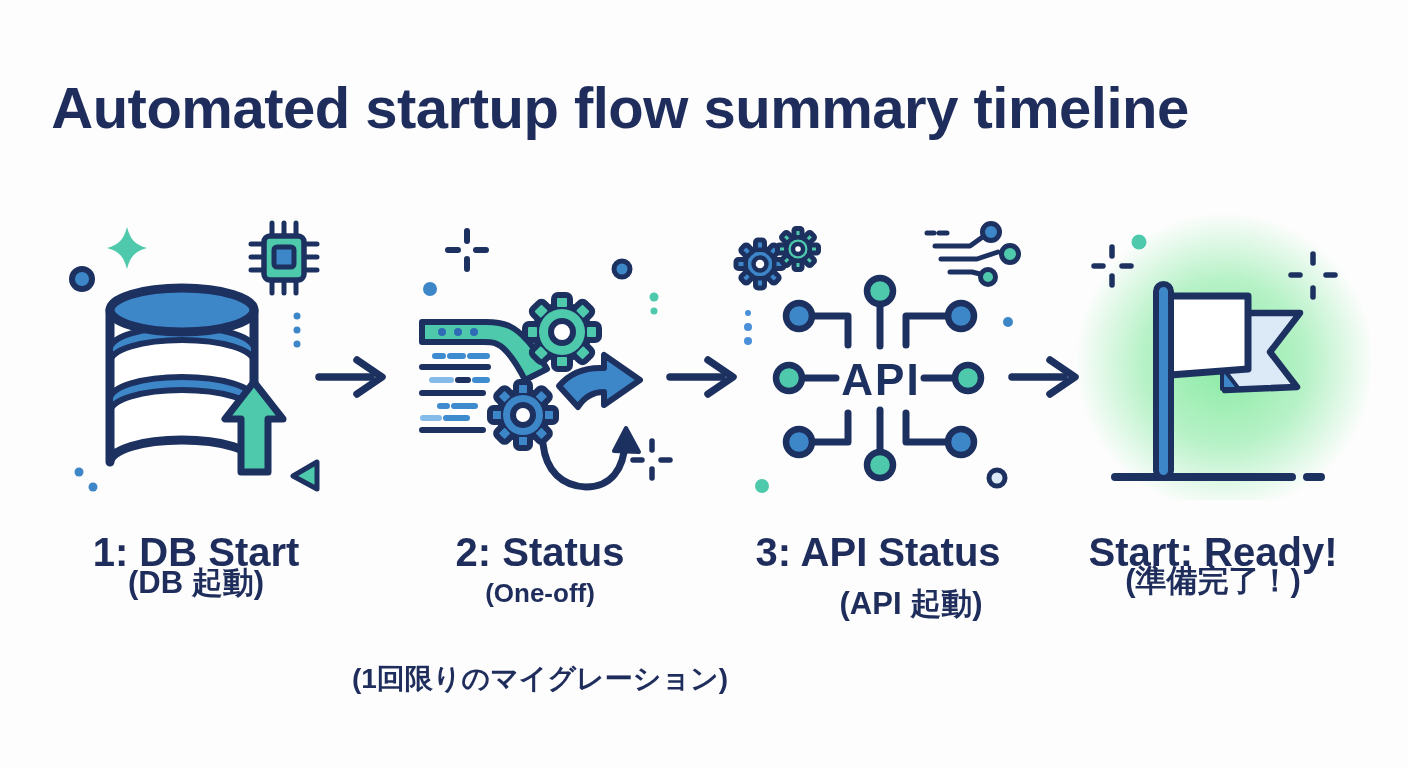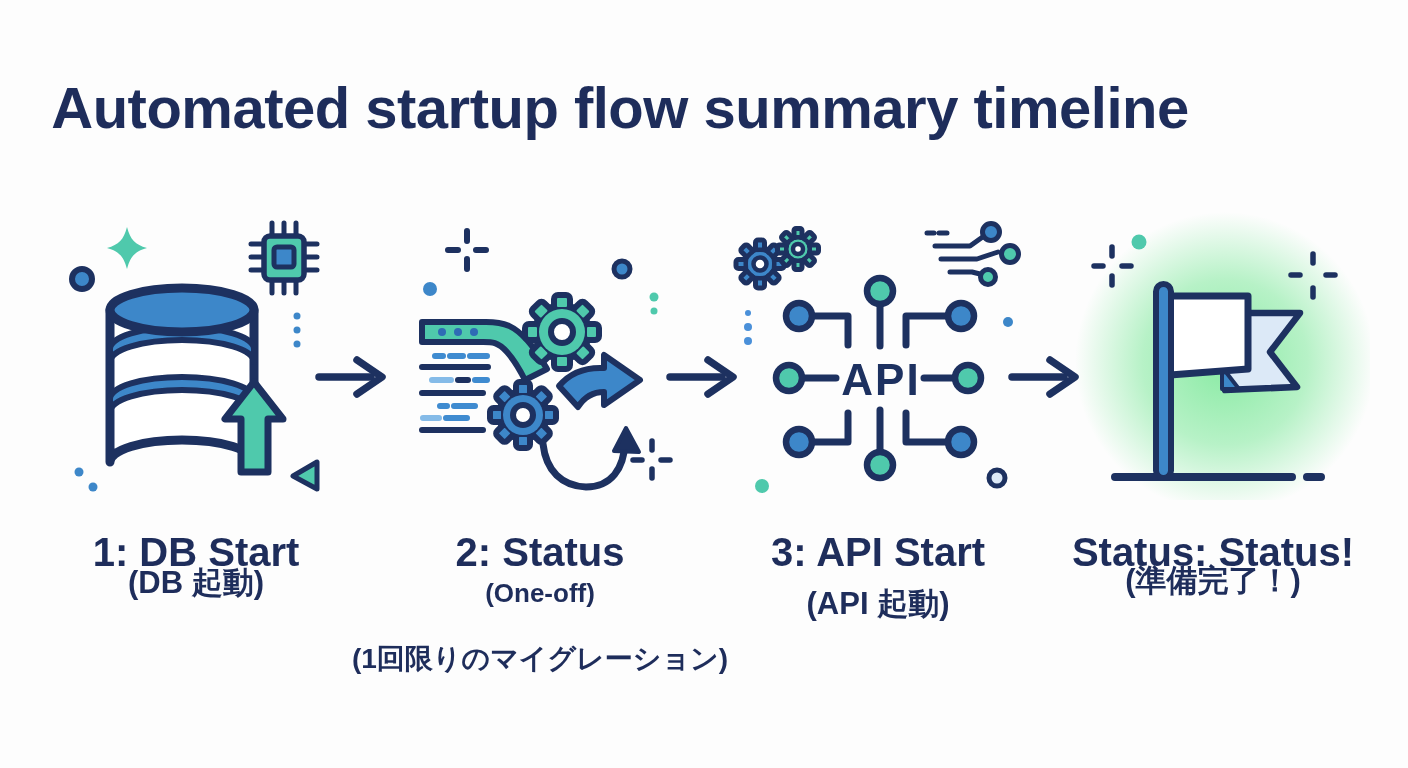--- a/index.html
+++ b/index.html
@@ -212,19 +212,19 @@
   <path class="f-blue st" style="stroke-width:4" d="M152,167 L169,189 H152 Z"></path>
   <path class="f-white st" style="stroke-width:7" d="M100,96 H178 V169 L100,175 Z"></path>
   <rect class="f-blue st" style="stroke-width:6" x="86" y="84" width="15" height="194" rx="7.5"></rect>
 </svg>
 
 <div class="label label-main" style="left:196px;top:530px">1: DB Start</div>
 <div class="label label-sub" style="left:196px;top:562px">(DB 起動)</div>
 
 <div class="label label-main" style="left:540px;top:530px">2: Status</div>
 <div class="label label-sub-big" style="left:540px;top:578px">(One-off)</div>
-<div class="label label-sub2" style="left:540px;top:640px">(1回限りのマイグレーション)</div>
-
-<div class="label label-main" style="left:878px;top:530px">3: API Start</div>
-<div class="label label-sub" style="left:878px;top:583px">(API 起動)</div>
-
-<div class="label label-main" style="left:1213px;top:530px">Status: Status!</div>
+<div class="label label-sub2" style="left:540px;top:660px">(1回限りのマイグレーション)</div>
+
+<div class="label label-main" style="left:878px;top:530px">3: API Status</div>
+<div class="label label-sub" style="left:911px;top:583px">(API 起動)</div>
+
+<div class="label label-main" style="left:1213px;top:530px">Start: Ready!</div>
 <div class="label label-sub" style="left:1213px;top:560px">(準備完了！)</div>
 
 </body></html>

